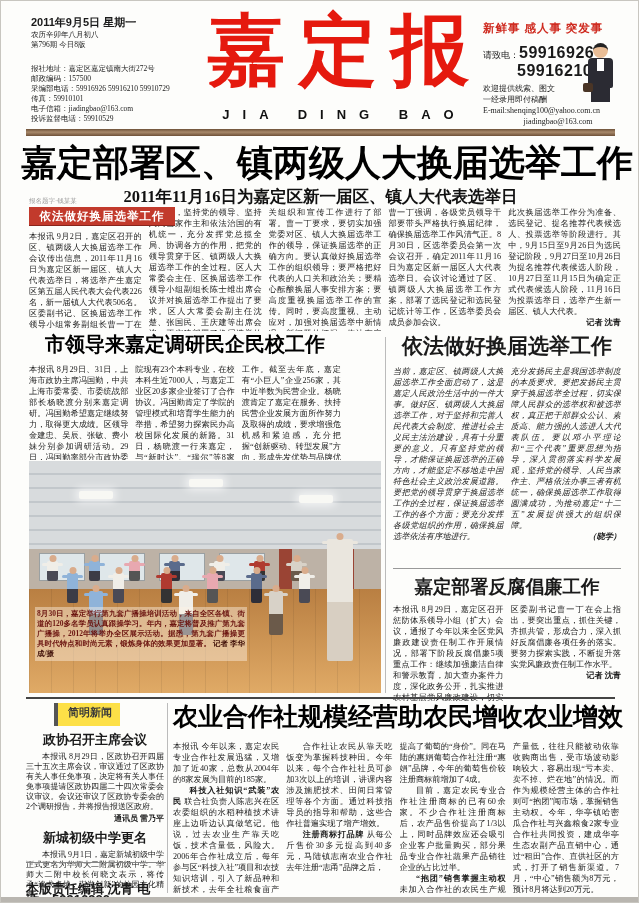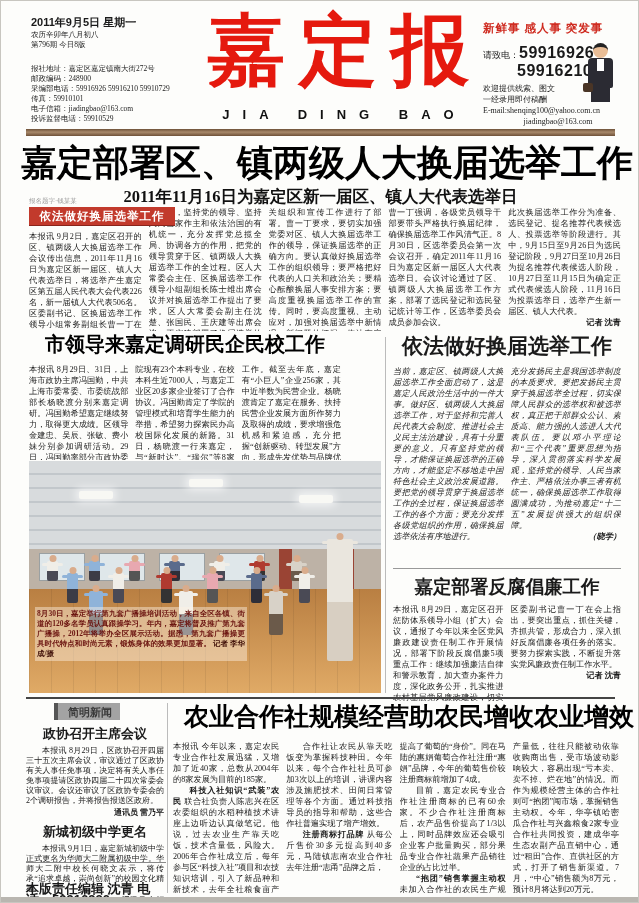--- a/index.html
+++ b/index.html
@@ -80,50 +80,50 @@
   .ed-head{font-size:21px;font-weight:900;text-align:center;white-space:nowrap;
            font-family:"Liberation Sans","DejaVu Sans",sans-serif;}
   .midright .edcols{margin-top:6px;height:196px;font-style:italic;}
   .mid-div{border-top:1px solid #999;margin:6px 0 5px;}
   .fanfu-head{font-size:18.5px;font-weight:900;text-align:center;white-space:nowrap;
               font-family:"Liberation Sans","DejaVu Sans",sans-serif;}
   .midright .ffcols{margin-top:5px;height:100px;}
   
   .hrule2{position:absolute;left:25px;top:696px;width:589px;height:2px;background:#444;}
   .brief{position:absolute;left:25px;top:701px;width:138px;}
-  .brief-label{display:inline-block;background:#a3a3a3;color:#3a3a3a;font-weight:bold;font-size:11px;
-               padding:2px 8px 0 10px;border-left:4px solid #555;margin-left:28px;
+  .brief-label{display:inline-block;background:#fde047;color:#3a3a3a;font-weight:bold;font-size:11px;
+               padding:2px 8px 6px 10px;border-left:4px solid #555;margin-left:28px;
                font-family:"Liberation Sans","DejaVu Sans",sans-serif;}
   .brief-title{font-size:13px;font-weight:900;text-align:center;margin-top:5px;white-space:nowrap;
                font-family:"Liberation Sans","DejaVu Sans",sans-serif;}
   .brief-body{font-size:8px;line-height:10px;text-align:justify;margin-top:3px;}
   .brief-body p{margin:0;text-indent:2em;}
   .brief-sig{font-size:8px;font-weight:bold;text-align:right;margin-top:1px;}
   .vrule2{position:absolute;left:166px;top:702px;width:1px;height:190px;background:#bbb;}
   .bottom{position:absolute;left:172px;top:699px;width:446px;}
   .bottom-head{font-size:25px;font-weight:900;text-align:center;white-space:nowrap;color:#000;
-               font-family:"Liberation Sans","DejaVu Sans",sans-serif;margin-left:11px;}
+               font-family:"Liberation Sans","DejaVu Sans",sans-serif;}
   .bottom .cols{margin-top:8px;height:152px;}
   .runin{font-weight:bold;}
   .page-footer{position:absolute;left:25px;top:861px;width:140px;border-top:1px solid #888;padding-top:20px;
                font-size:13px;font-weight:bold;line-height:11px;font-family:"Liberation Sans","DejaVu Sans",sans-serif;}
   .page-bottom-rule{position:absolute;left:0;top:896px;width:639px;height:7px;background:#b9b6b0;}
 </style>
 </head>
 <body>
 
 <div class="page">
 
   <div class="hdr-left">
     <div class="hdr-date">2011年9月5日  星期一</div>
     <div class="hdr-small">农历辛卯年八月初八</div>
     <div class="hdr-small">第796期  今日8版</div>
     <div class="hdr-contact">
       <div class="hdr-small">报社地址：嘉定区嘉定镇南大街272号</div>
-      <div class="hdr-small">邮政编码：248900</div>
+      <div class="hdr-small">邮政编码：157500</div>
       <div class="hdr-small">采编部电话：59916926 59916210 59910729</div>
       <div class="hdr-small">传真：59910101</div>
       <div class="hdr-small">电子信箱：jiadingbao@163.com</div>
       <div class="hdr-small">投诉监督电话：59910529</div>
     </div>
   </div>
 
   <div class="masthead">
     <div class="masthead-title">嘉定报</div>
     <div class="masthead-pinyin">JIA DING BAO</div>

